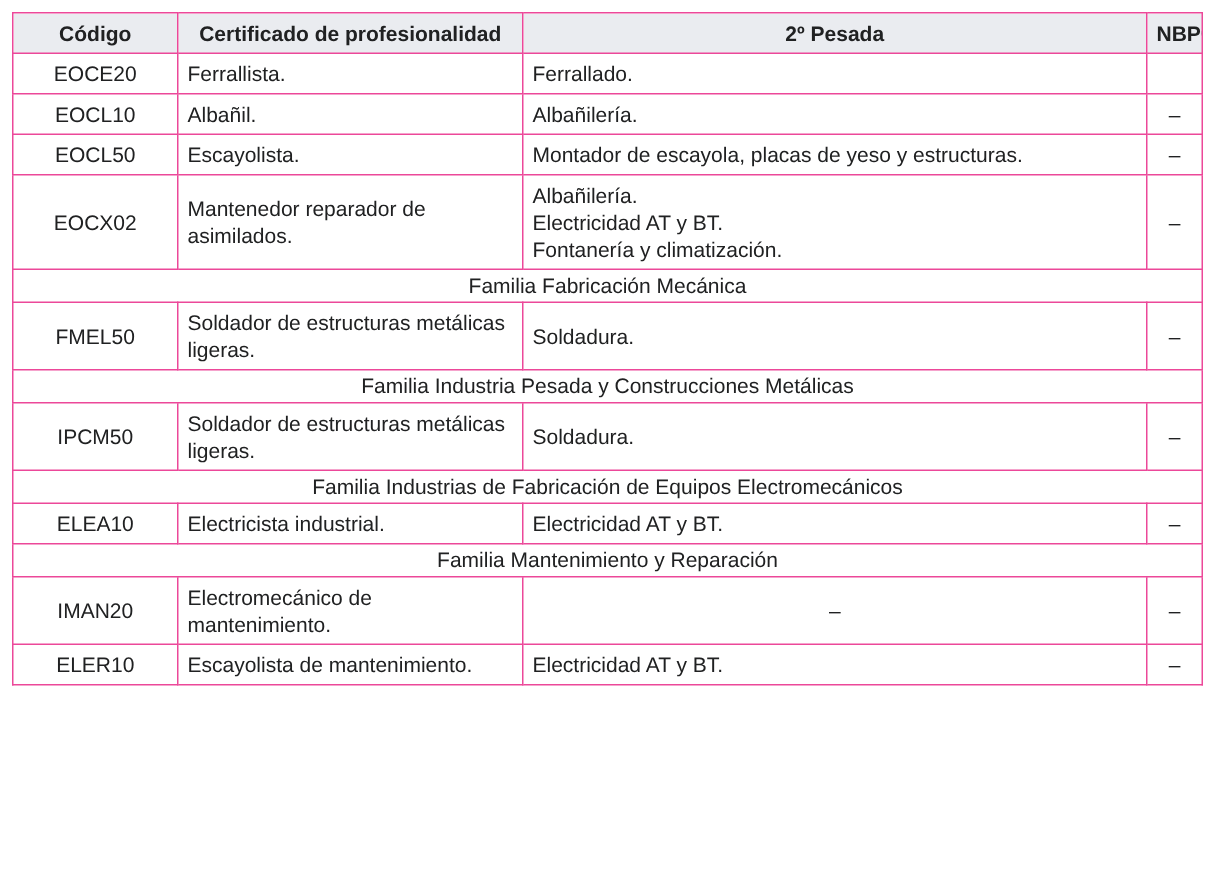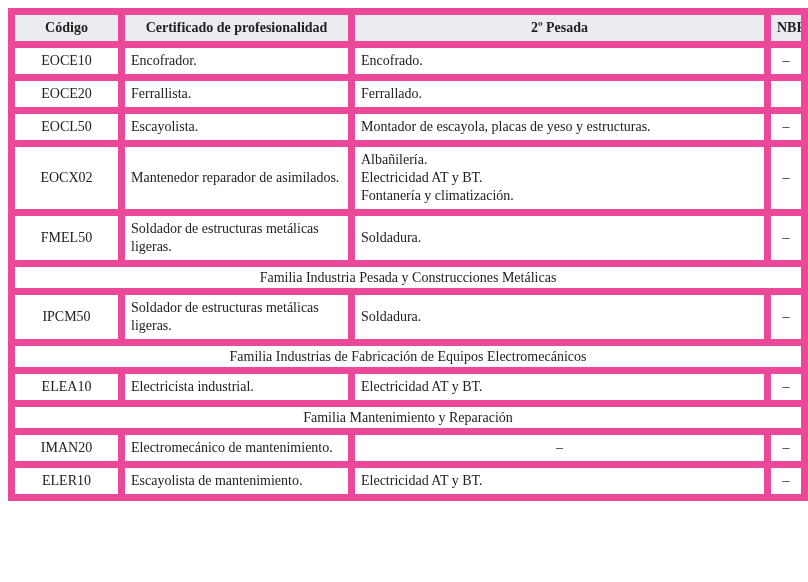--- a/index.html
+++ b/index.html
@@ -13,25 +13,24 @@
     font-size: 14px;
     color: #202122;
   }
   table.cert-table {
     border-collapse: collapse;
     table-layout: fixed;
     width: 793px;
     background: #ffffff;
   }
   .cert-table th, .cert-table td {
-    border: 7px solid #ec4899;
+    border: 1px solid #ec4899;
     padding: 4px 6px;
     vertical-align: middle;
     overflow: hidden;
-    font-family: Liberation Serif, serif;
   }
   .cert-table th {
     background: #eaecf0;
     text-align: center;
     font-weight: bold;
     height: 18px;
   }
   .cert-table td {
     height: 18px;
     line-height: 18px;
@@ -62,44 +61,47 @@
   <thead>
     <tr>
       <th>Código</th>
       <th>Certificado de profesionalidad</th>
       <th>2º Pesada</th>
       <th>NBPC</th>
     </tr>
   </thead>
   <tbody id="table-body">
       <tr>
-        <td class="codigo">EOCE10</td>
-        <td class="cert">Encofrador.</td>
-        <td class="ciclo">Encofrado.</td>
-        <td class="nbpc">–</td>
-      </tr>
-      <tr>
         <td class="codigo">EOCE20</td>
         <td class="cert">Ferrallista.</td>
         <td class="ciclo">Ferrallado.</td>
         <td class="nbpc"></td>
+      </tr>
+      <tr>
+        <td class="codigo">EOCL10</td>
+        <td class="cert">Albañil.</td>
+        <td class="ciclo">Albañilería.</td>
+        <td class="nbpc">–</td>
       </tr>
       <tr>
         <td class="codigo">EOCL50</td>
         <td class="cert">Escayolista.</td>
         <td class="ciclo">Montador de escayola, placas de yeso y estructuras.</td>
         <td class="nbpc">–</td>
       </tr>
       <tr>
         <td class="codigo">EOCX02</td>
         <td class="cert">Mantenedor reparador de asimilados.</td>
         <td class="ciclo">Albañilería.
 Electricidad AT y BT.
 Fontanería y climatización.</td>
         <td class="nbpc">–</td>
+      </tr>
+      <tr class="section-row">
+        <td colspan="4">Familia Fabricación Mecánica</td>
       </tr>
       <tr>
         <td class="codigo">FMEL50</td>
         <td class="cert">Soldador de estructuras metálicas ligeras.</td>
         <td class="ciclo">Soldadura.</td>
         <td class="nbpc">–</td>
       </tr>
       <tr class="section-row">
         <td colspan="4">Familia Industria Pesada y Construcciones Metálicas</td>
       </tr>

